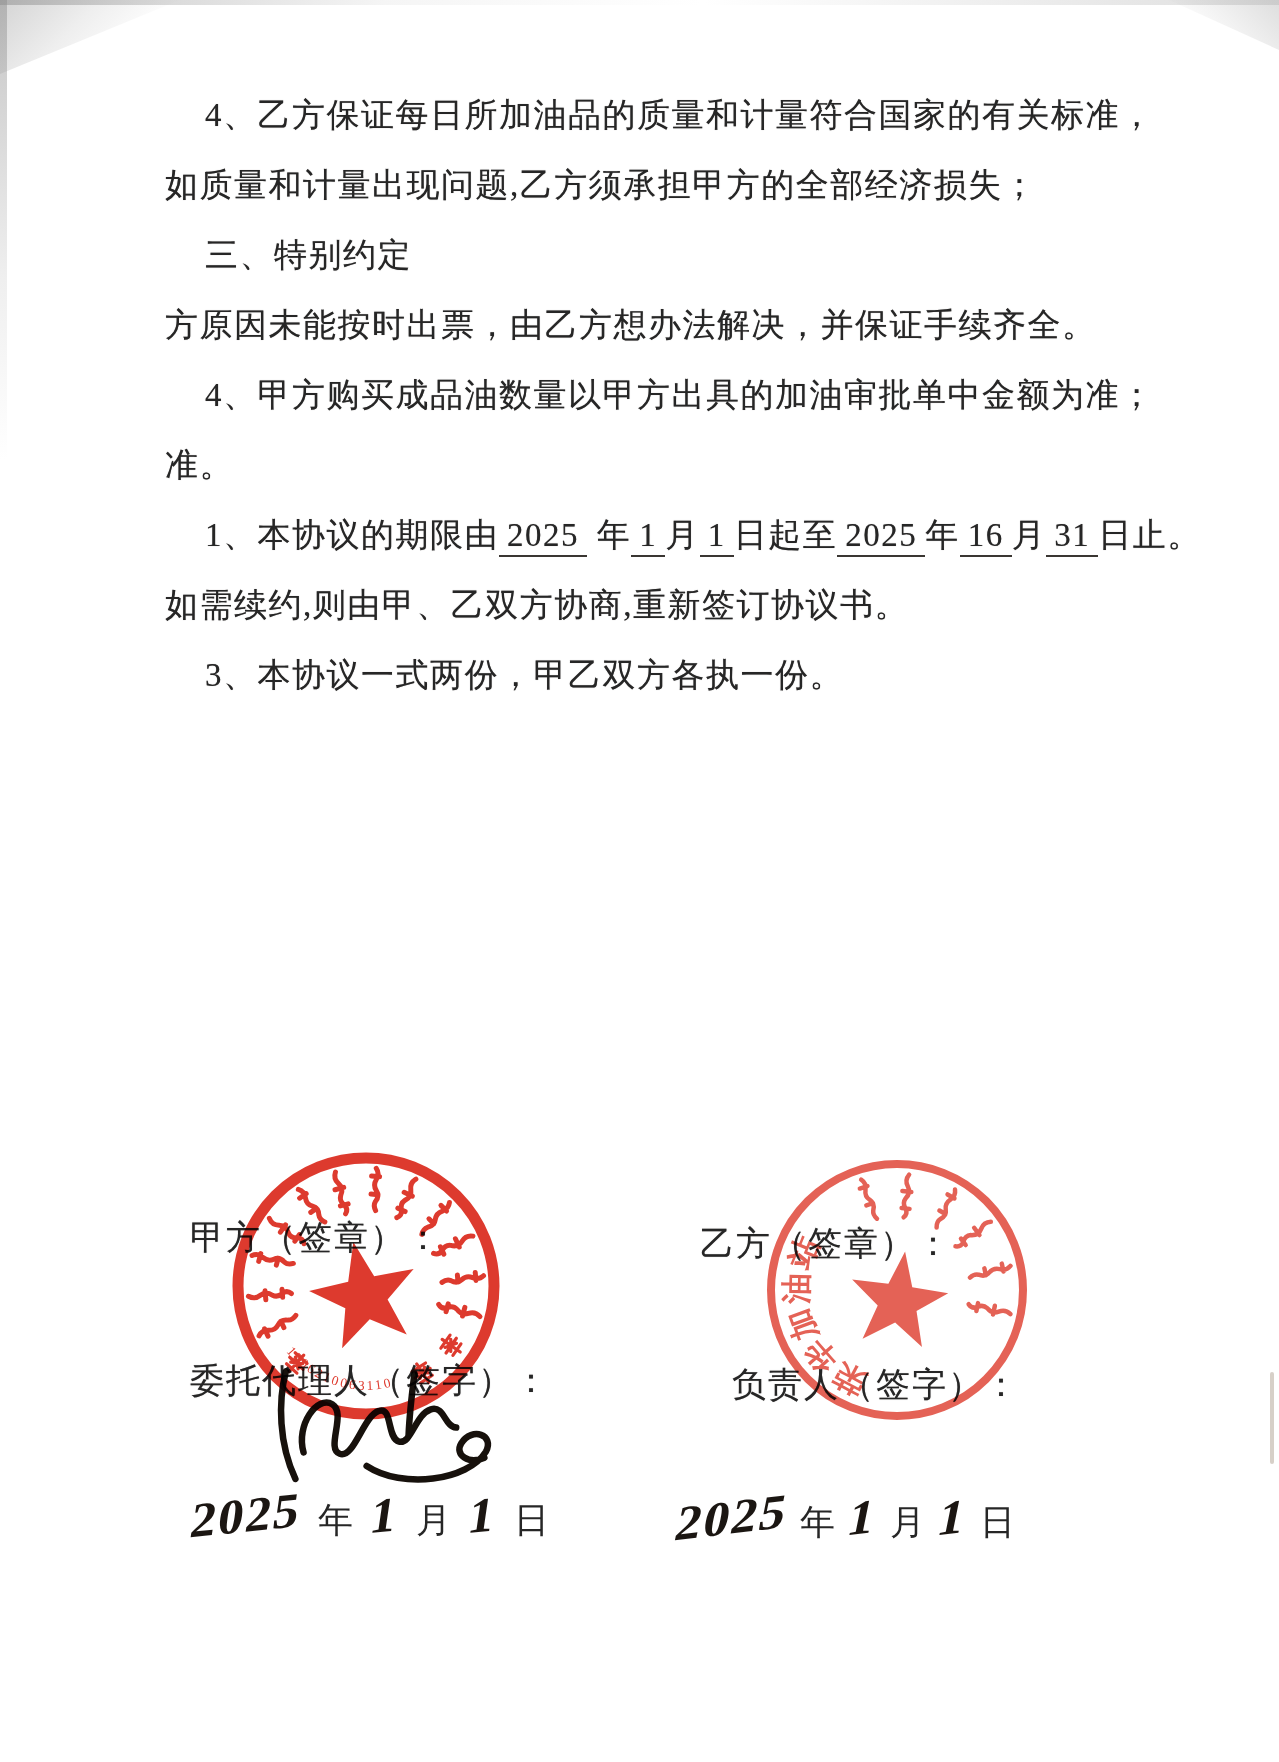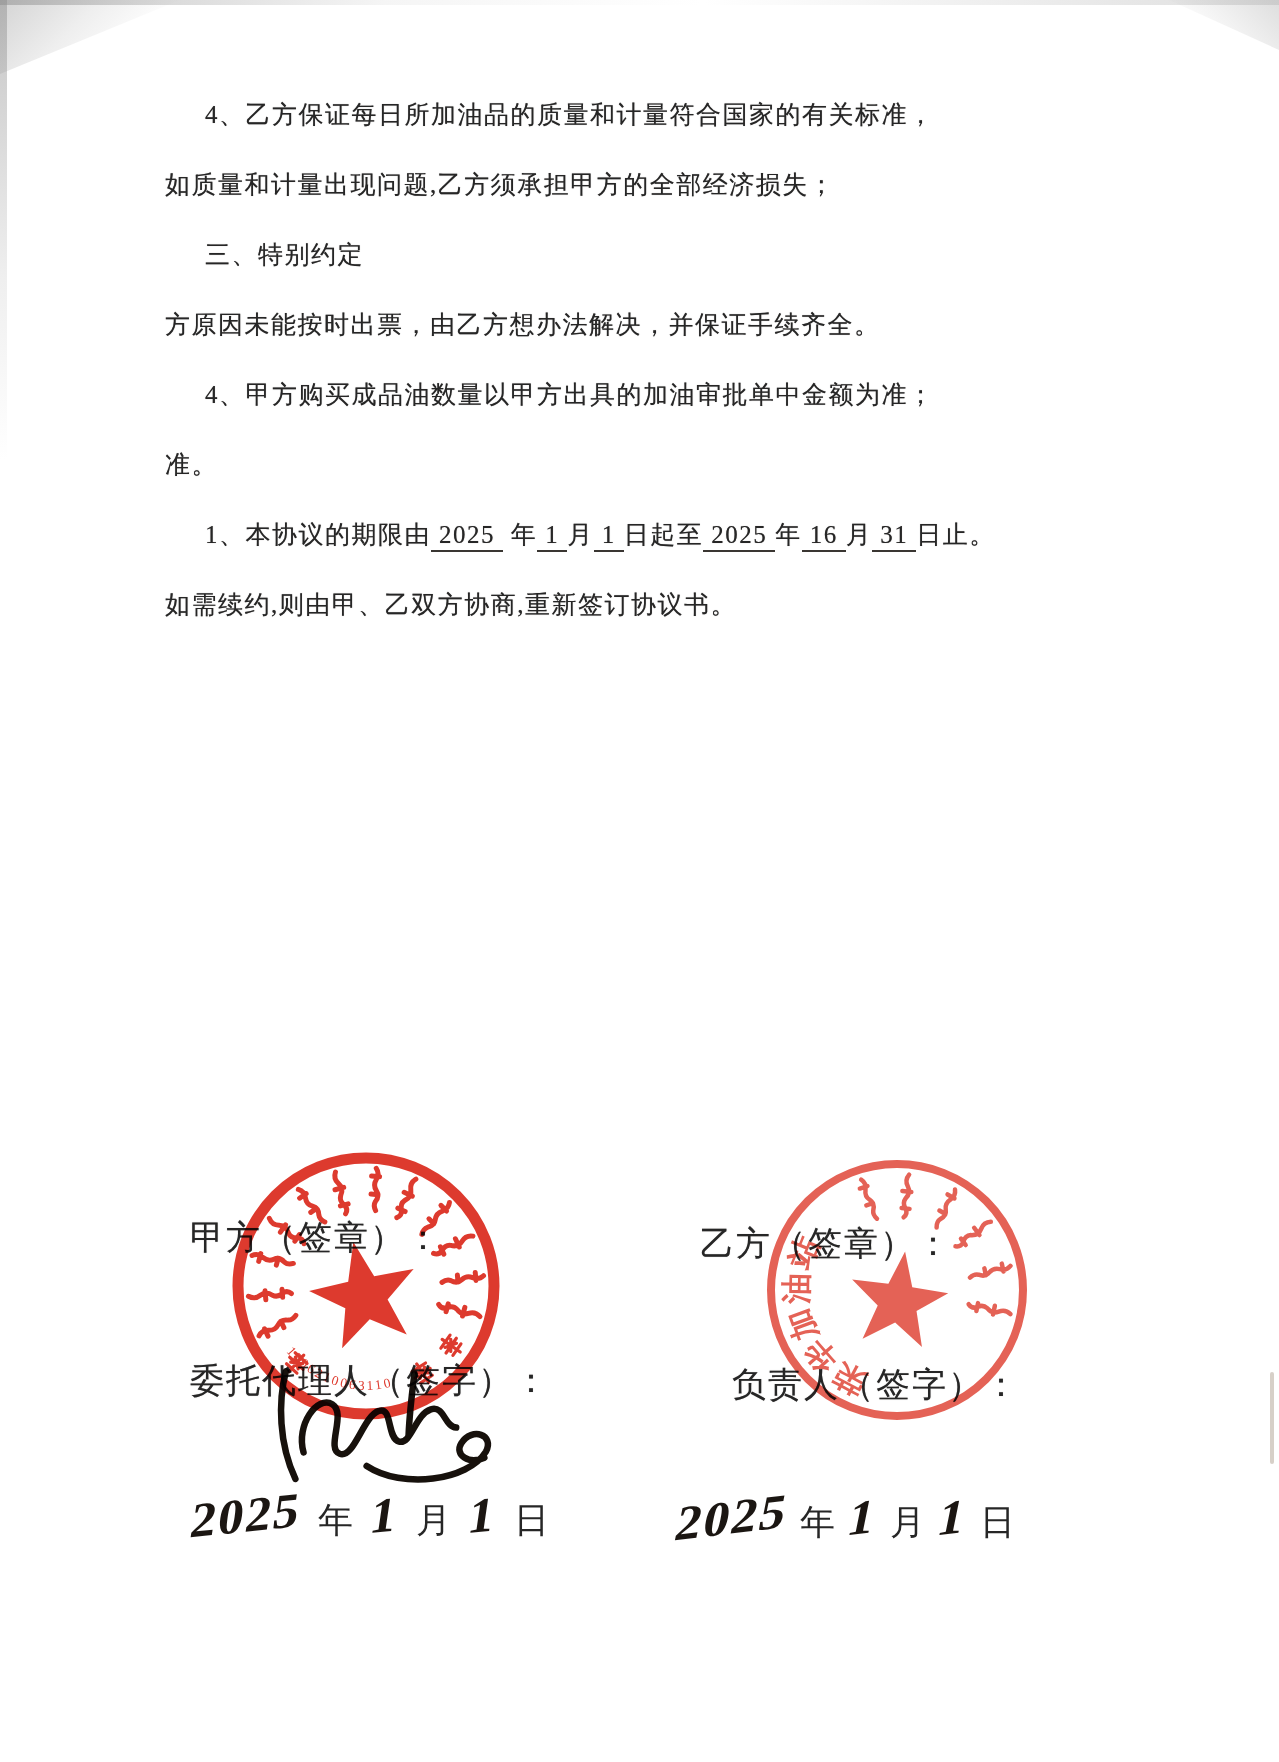--- a/index.html
+++ b/index.html
@@ -18,21 +18,21 @@
     clip-path:polygon(0 0,100% 0,100% 100%);opacity:.45}
   .edge-left{position:absolute;top:0;left:0;width:7px;height:460px;
     background:linear-gradient(to bottom,rgba(150,150,150,.55),rgba(190,190,190,.25) 60%,rgba(255,255,255,0))}
   .edge-top{position:absolute;top:0;left:0;width:100%;height:5px;
     background:linear-gradient(to right,rgba(140,140,140,.5),rgba(200,200,200,.18) 30%,rgba(255,255,255,0) 55%,rgba(170,170,170,.35) 96%)}
   .mark-right{position:absolute;right:5px;top:1372px;width:4px;height:92px;border-radius:3px;
     background:#b7a99b;opacity:.55}
 
   
   .body-text{position:absolute;left:165px;top:80px;width:1020px}
-  .line{white-space:nowrap;height:70px;line-height:70px;font-size:25px;
+  .line{white-space:nowrap;height:70px;line-height:70px;font-size:33px;
     letter-spacing:1.5px;color:var(--ink);text-shadow:0 0 .7px rgba(35,30,28,.55)}
   .line.ind{padding-left:40px}
   .u{border-bottom:2.5px solid #3a3632;padding:0 8px 2px}
 
   
   .sig-label{position:absolute;font-size:34px;letter-spacing:2px;white-space:nowrap;
     color:var(--ink);text-shadow:0 0 .7px rgba(35,30,28,.5)}
   #lblA{left:190px;top:1215px}
   #lblB{left:700px;top:1221px}
   #lblAgent{left:190px;top:1358px}
@@ -65,20 +65,21 @@
 
 <div class="body-text" id="bodyText">
     <div class="line ind"><span>4、乙方保证每日所加油品的质量和计量符合国家的有关标准，</span></div>
     <div class="line"><span>如质量和计量出现问题,乙方须承担甲方的全部经济损失；</span></div>
     <div class="line ind"><span>三、特别约定</span></div>
     <div class="line"><span>方原因未能按时出票，由乙方想办法解决，并保证手续齐全。</span></div>
     <div class="line ind"><span>4、甲方购买成品油数量以甲方出具的加油审批单中金额为准；</span></div>
     <div class="line"><span>准。</span></div>
     <div class="line ind"><span>1、本协议的期限由</span><span class="u">2025</span><span> 年</span><span class="u">1</span><span>月</span><span class="u">1</span><span>日起至</span><span class="u">2025</span><span>年</span><span class="u">16</span><span>月</span><span class="u">31</span><span>日止。</span></div>
     <div class="line"><span>如需续约,则由甲、乙双方协商,重新签订协议书。</span></div>
+    <div class="line ind"><span>3、本协议一式两份，甲乙双方各执一份。</span></div>
   </div>
 
 <div class="sig-label" id="lblA">甲方（签章）：</div>
 <div class="sig-label" id="lblB">乙方（签章）：</div>
 <div class="sig-label" id="lblAgent">委托代理人（签字）：</div>
 <div class="sig-label" id="lblPrincipal">负责人（签字）：</div>
 
 <svg class="seal seal-a" width="280" height="280" viewBox="0 0 280 280">
   <defs>
     <path id="mgA" d="M0,0 q4,5 1,11 q-3,6 1,11 q4,5 0,11 q-2,4 1,9 M-4,8 h8 M-3,26 h7"></path>

